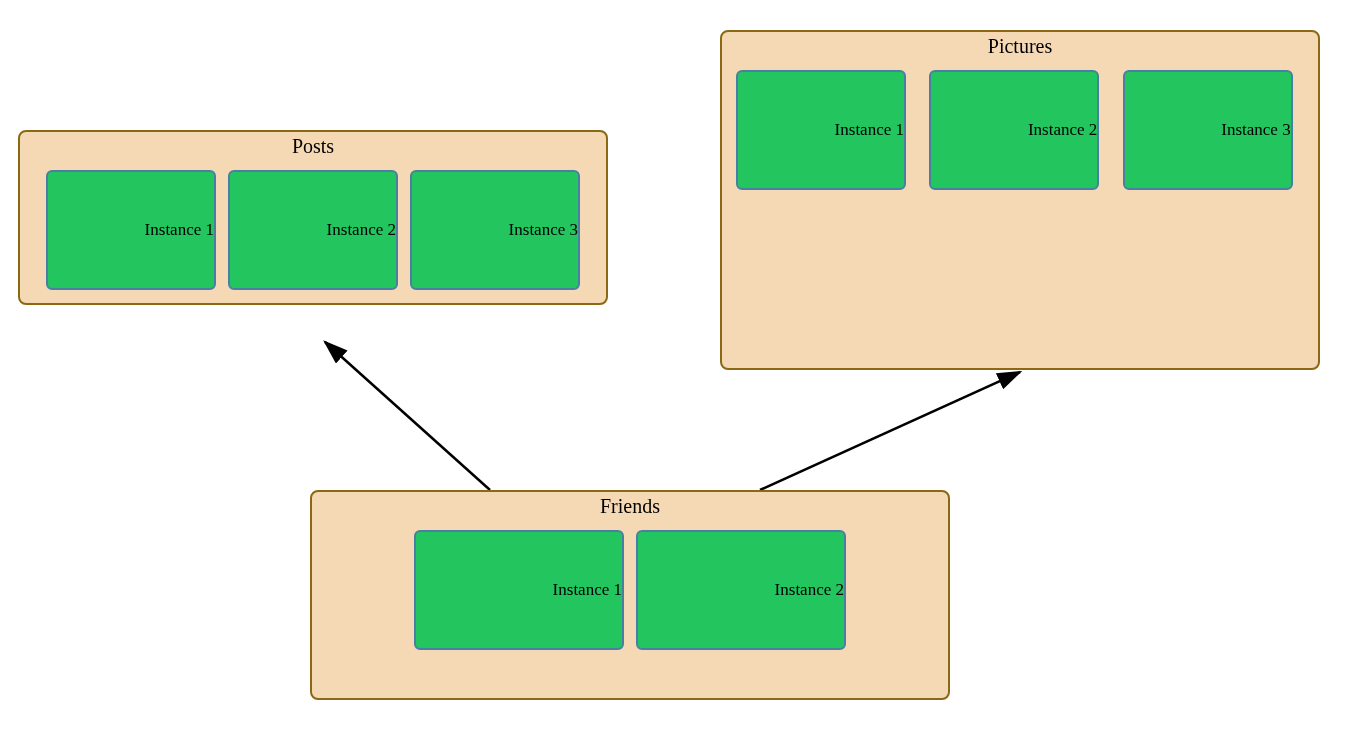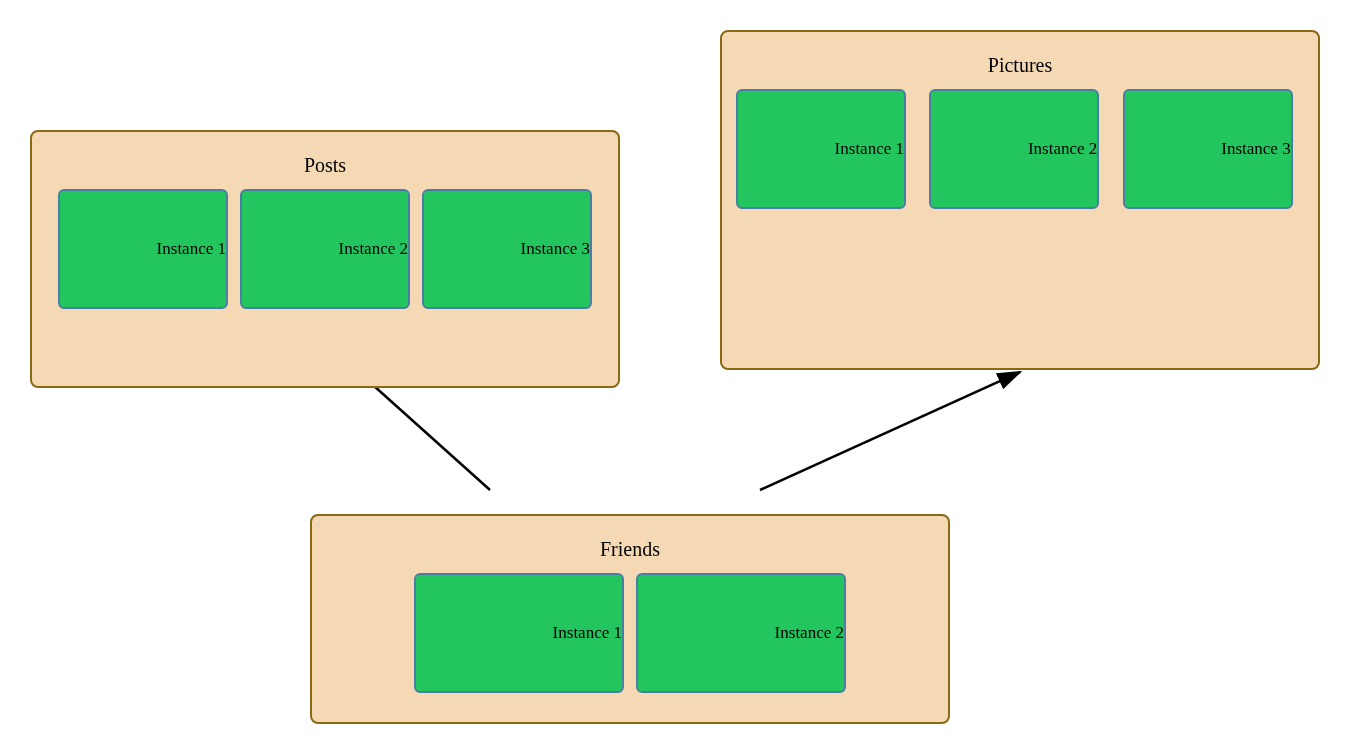--- a/index.html
+++ b/index.html
@@ -28,21 +28,21 @@
       height: 100%;
       pointer-events: none;
     }
 
     
     .group-box {
       position: absolute;
       background: #f5d9b5;
       border: 2px solid #8b6914;
       border-radius: 8px;
-      padding: 22px 14px 14px 14px;
+      padding: 3px 14px 14px 14px;
     }
 
     .group-title {
       text-align: center;
       font-size: 20px;
       color: #000;
       margin-bottom: 12px;
       font-family: Georgia, serif;
     }
 
@@ -66,24 +66,24 @@
       display: flex;
       align-items: center;
       justify-content: flex-end;
       font-size: 17px;
       font-family: Georgia, serif;
       color: #000;
     }
 
     
     .posts-group {
-      left: 30px;
+      left: 18px;
       top: 130px;
       width: 590px;
-      height: 258px;
+      height: 175px;
     }
 
     .posts-group .instance-box {
       width: 170px;
       height: 120px;
     }
 
     
     .pictures-group {
       left: 720px;
@@ -96,21 +96,20 @@
       width: 170px;
       height: 120px;
     }
 
     
     .friends-group {
       left: 310px;
       top: 490px;
       width: 640px;
       height: 210px;
-      margin-top: 24px;
     }
 
     .friends-group .instance-box {
       width: 210px;
       height: 120px;
     }
   </style>
 </head>
 <body>
 

